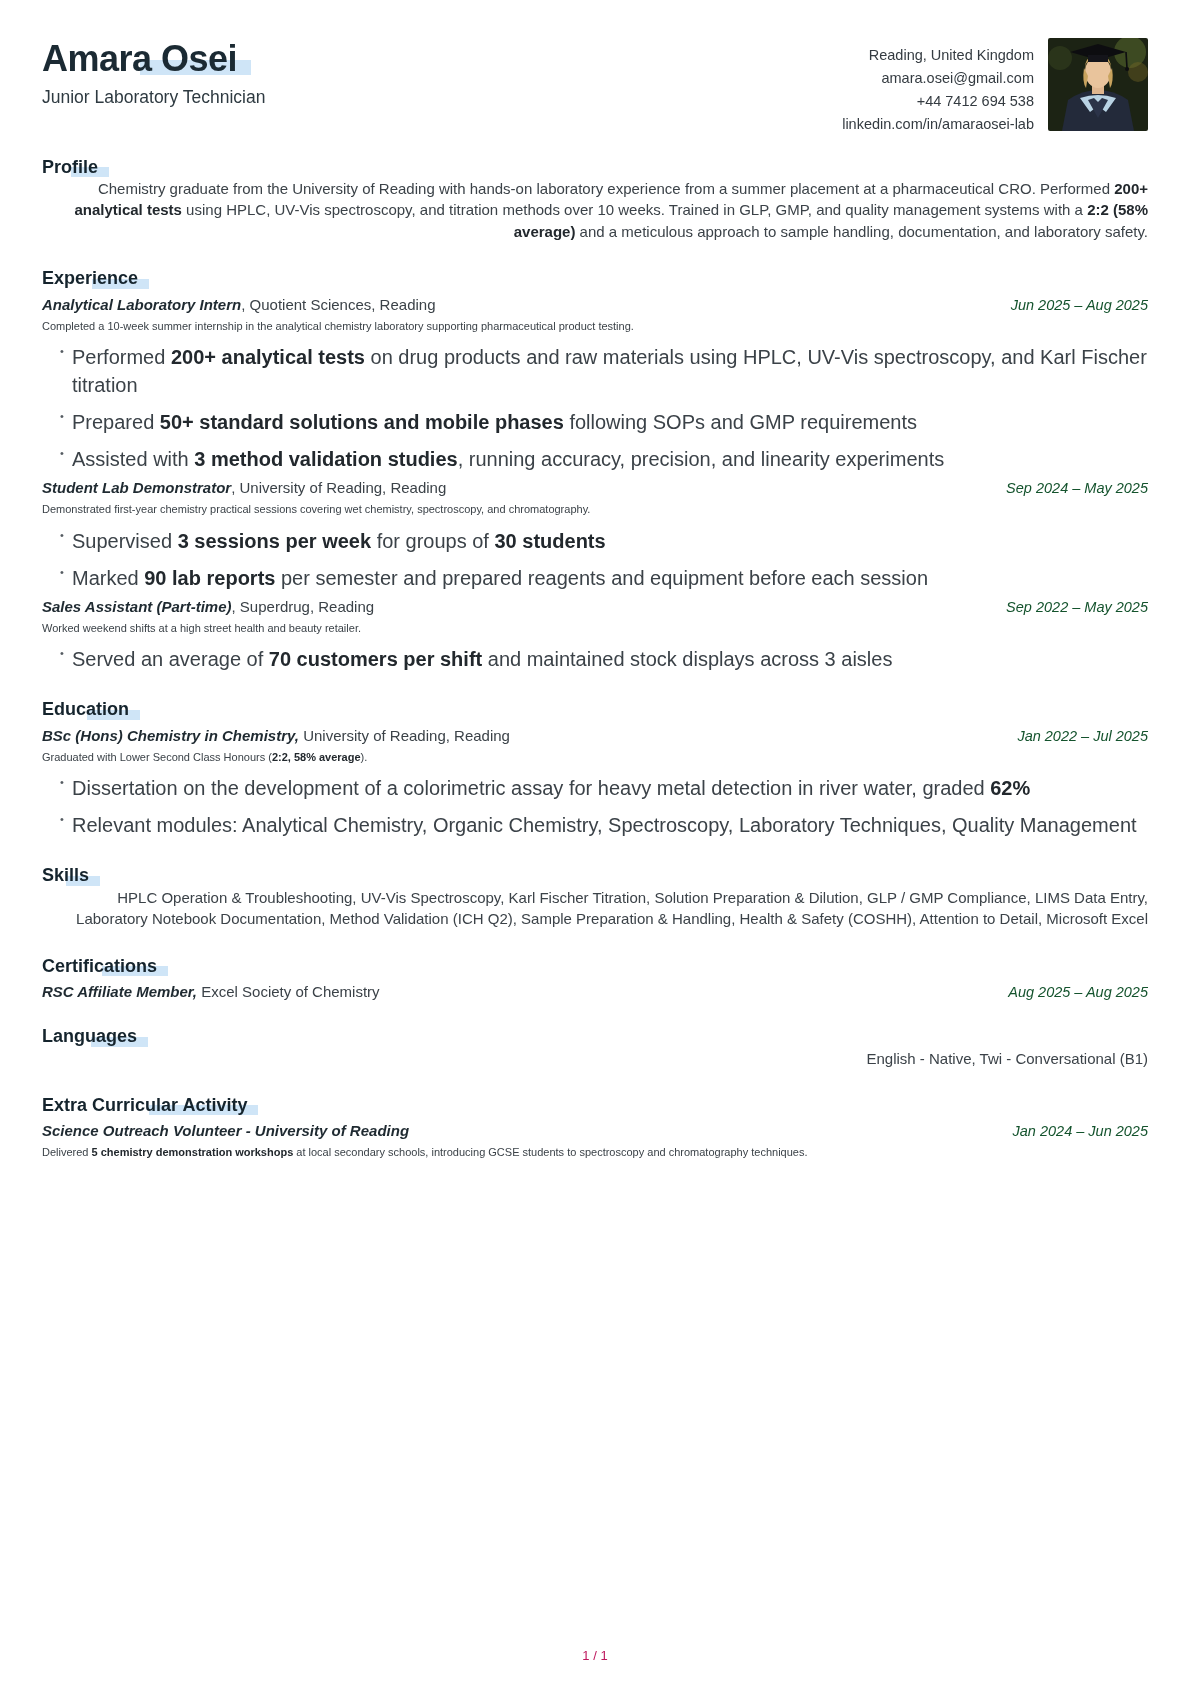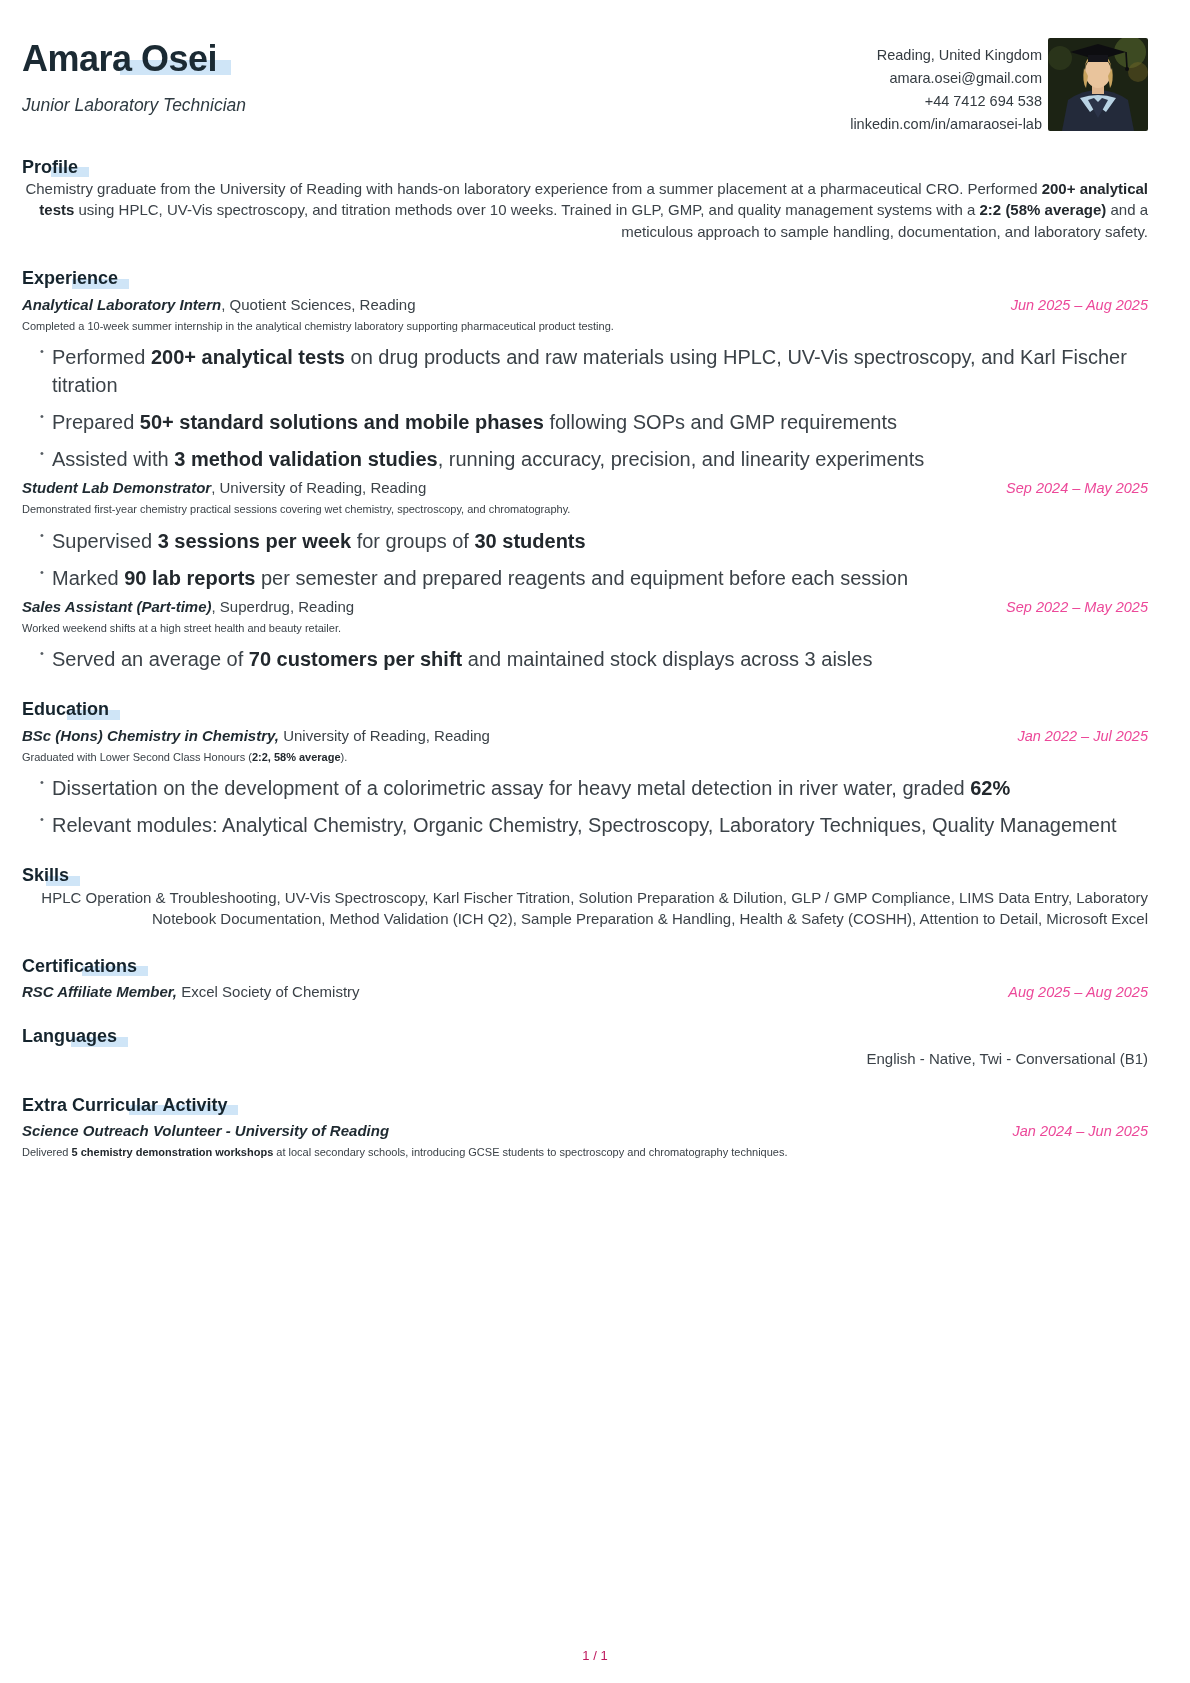--- a/index.html
+++ b/index.html
@@ -1,34 +1,34 @@
 <!DOCTYPE html>
 <html><head>
 <meta charset="utf-8">
 <style>
   html,body{margin:0;padding:0;}
   body{
     width:1190px;height:1683px;background:#ffffff;position:relative;
     font-family:"Liberation Sans",sans-serif;color:#3b4248;
     -webkit-font-smoothing:antialiased;
   }
-  .page{padding:38px 42px 0 22px;position:relative;}
+  .page{padding:38px 42px 0 42px;position:relative;}
 
   
   .top{display:flex;justify-content:space-between;align-items:flex-start;}
   .name{
     font-size:36px;font-weight:800;color:#1b2a33;letter-spacing:-0.5px;
     position:relative;display:inline-block;line-height:1.15;z-index:0;
   }
   .name::after{
     content:"";position:absolute;left:50%;right:-14px;bottom:4px;height:15px;
     background:var(--hl);z-index:-1;
   }
-  .subtitle{font-style:italic;font-size:17.5px;color:#2e3a41;margin-top:16px;}
-  .top-right{display:flex;align-items:flex-start;gap:6px;margin-left:8px;}
+  .subtitle{font-size:17.5px;color:#2e3a41;margin-top:8px;}
+  .top-right{display:flex;align-items:flex-start;gap:14px;margin-left:8px;}
   .contact{text-align:right;font-size:14.5px;line-height:1.58;color:#343b41;padding-top:6px;}
   .photo{width:100px;height:93px;overflow:hidden;border-radius:2px;flex:0 0 auto;}
   .photo svg{display:block;}
 
   
   .sec-title{
     font-size:18px;font-weight:700;color:#15242d;margin:0;
     position:relative;display:inline-block;z-index:0;line-height:1.25;
   }
   .sec-title::after{
@@ -37,21 +37,21 @@
   }
   .section{margin-top:25px;}
   .section.first{margin-top:20px;}
   p.body-text{font-size:15px;line-height:1.42;margin:0 0 0 0;color:#3b4248;text-align:right;}
   b{color:#22282d;}
 
   .entry{margin-top:6px;}
   .entry-head{display:flex;justify-content:space-between;align-items:baseline;}
   .entry-title{font-size:15px;color:#3b4248;}
   .entry-role{font-weight:700;font-style:italic;color:#1f2a31;}
-  .entry-dates{font-size:14.5px;font-style:italic;color:#ec4899;white-space:nowrap;margin-left:24px;}
+  .entry-dates{font-size:14.5px;font-style:italic;color:#14532d;white-space:nowrap;margin-left:24px;}
   .entry-summary{font-size:11px;line-height:1.42;margin-top:6px;color:#3b4248;}
 
   ul.bullets{list-style:none;margin:4px 0 0 0;padding:0 0 0 18px;}
   ul.bullets li{
     position:relative;padding-left:12px;margin-top:9px;
     font-size:20px;line-height:1.4;color:#3b4248;
   }
   ul.bullets li::before{
     content:"•";position:absolute;left:0;top:1px;font-size:11px;color:#555c62;
   }

